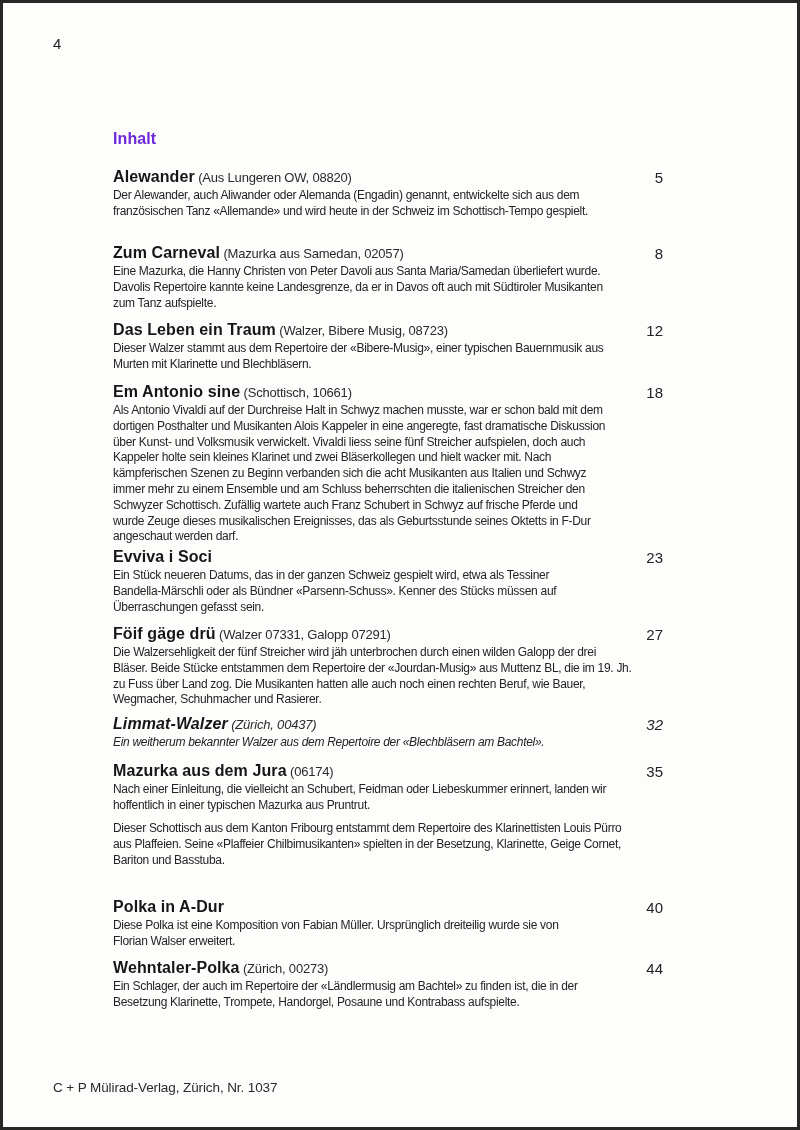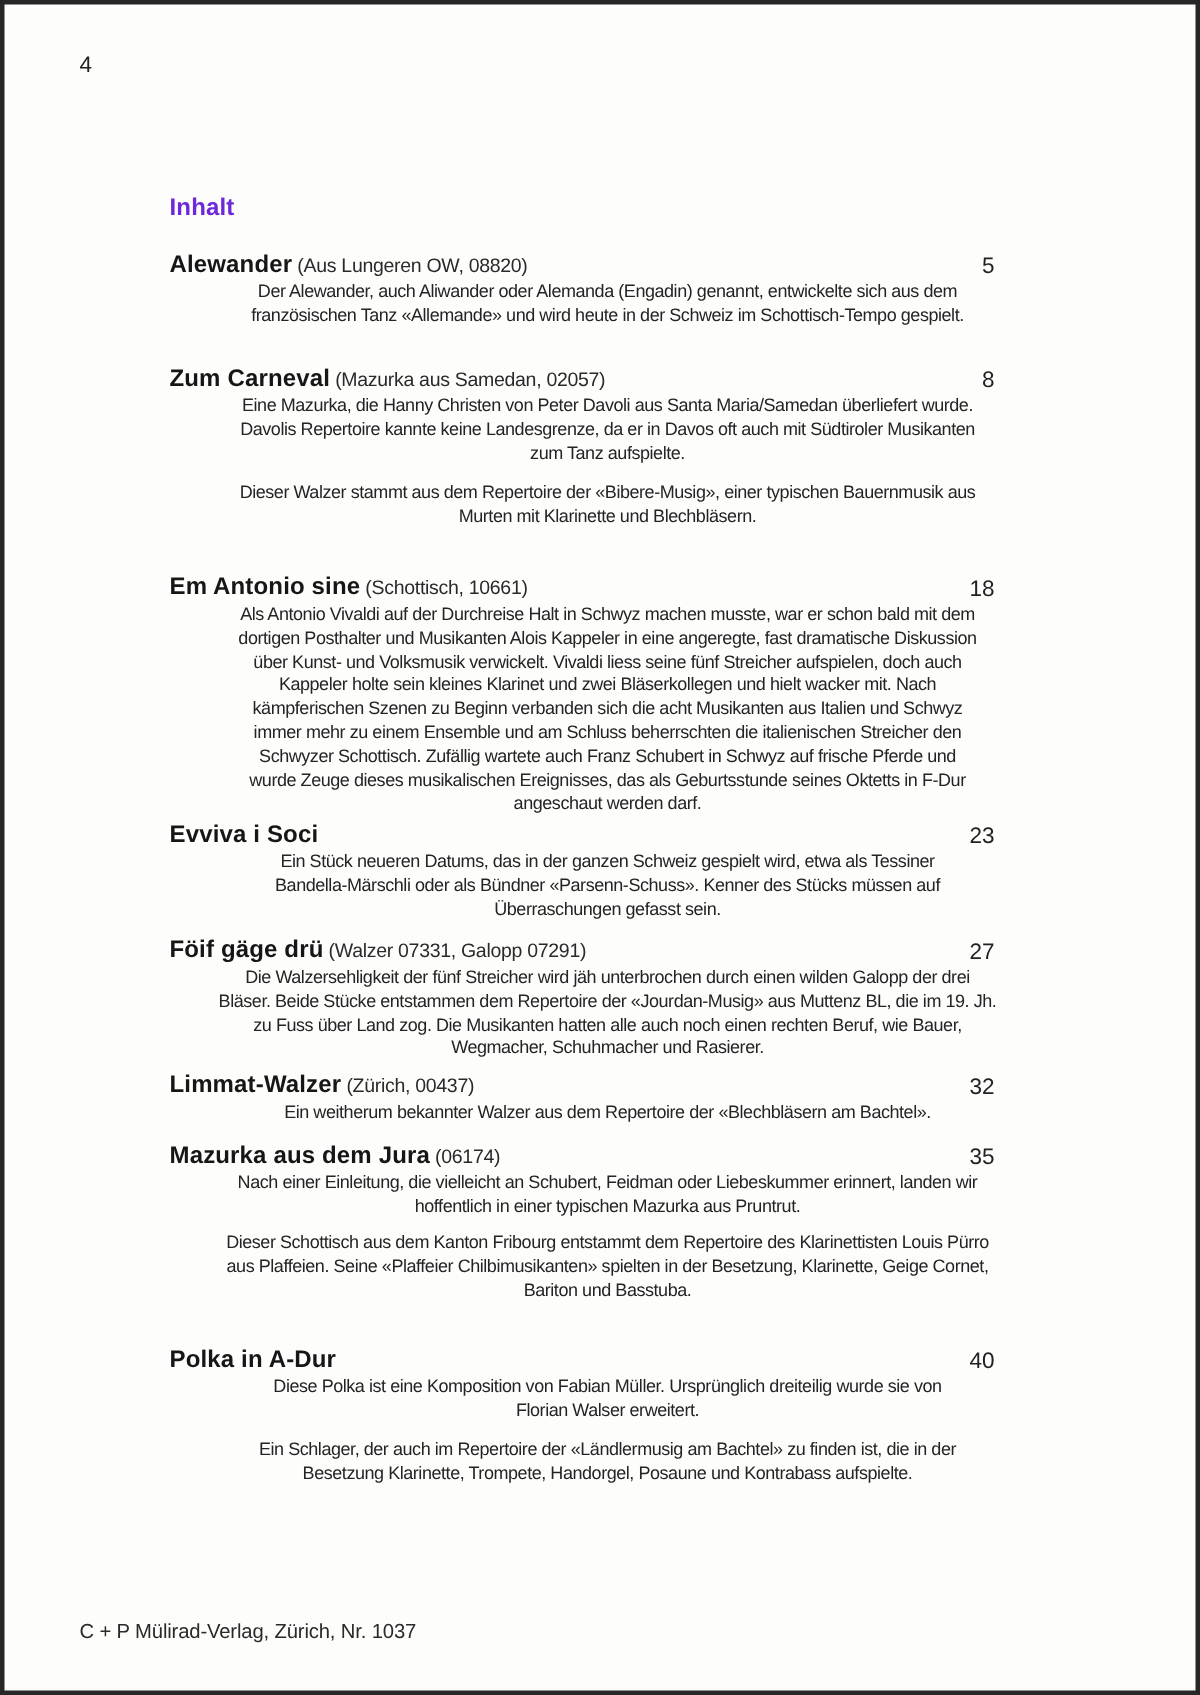--- a/index.html
+++ b/index.html
@@ -64,21 +64,20 @@
     font-weight: normal;
     color: #222;
   }
   .entry-desc {
     margin-top: 1px;
     font-size: 12px;
     letter-spacing: -0.3px;
     line-height: 15.8px;
     white-space: pre-line;
     color: #242424;
-    text-align: center;
   }
   .footer {
     position: absolute;
     left: 50px;
     top: 1077px;
     font-size: 13.5px;
     letter-spacing: -0.1px;
     color: #2a2a2a;
   }
 </style>
@@ -102,20 +101,24 @@
       <div class="entry" style="top: 240px;">
     <div class="entry-head">
       <span class="entry-title">Zum Carneval</span><span class="entry-subtitle"> (Mazurka aus Samedan, 02057)</span>
       <span class="entry-pageno">8</span>
     </div>
     <div class="entry-desc">Eine Mazurka, die Hanny Christen von Peter Davoli aus Santa Maria/Samedan überliefert wurde.
 Davolis Repertoire kannte keine Landesgrenze, da er in Davos oft auch mit Südtiroler Musikanten
 zum Tanz aufspielte.</div>
   </div>
       <div class="entry" style="top: 317px;">
+    <div class="entry-head">
+      <span class="entry-title">Das Leben ein Traum</span><span class="entry-subtitle"> (Walzer, Bibere Musig, 08723)</span>
+      <span class="entry-pageno">12</span>
+    </div>
     <div class="entry-desc">Dieser Walzer stammt aus dem Repertoire der «Bibere-Musig», einer typischen Bauernmusik aus
 Murten mit Klarinette und Blechbläsern.</div>
   </div>
       <div class="entry" style="top: 379px;">
     <div class="entry-head">
       <span class="entry-title">Em Antonio sine</span><span class="entry-subtitle"> (Schottisch, 10661)</span>
       <span class="entry-pageno">18</span>
     </div>
     <div class="entry-desc">Als Antonio Vivaldi auf der Durchreise Halt in Schwyz machen musste, war er schon bald mit dem
 dortigen Posthalter und Musikanten Alois Kappeler in eine angeregte, fast dramatische Diskussion
@@ -139,21 +142,21 @@
       <div class="entry" style="top: 621px;">
     <div class="entry-head">
       <span class="entry-title">Föif gäge drü</span><span class="entry-subtitle"> (Walzer 07331, Galopp 07291)</span>
       <span class="entry-pageno">27</span>
     </div>
     <div class="entry-desc">Die Walzersehligkeit der fünf Streicher wird jäh unterbrochen durch einen wilden Galopp der drei
 Bläser. Beide Stücke entstammen dem Repertoire der «Jourdan-Musig» aus Muttenz BL, die im 19. Jh.
 zu Fuss über Land zog. Die Musikanten hatten alle auch noch einen rechten Beruf, wie Bauer,
 Wegmacher, Schuhmacher und Rasierer.</div>
   </div>
-      <div class="entry" style="top: 711px;">
+      <div class="entry" style="top: 711px; font-style: italic;">
     <div class="entry-head">
       <span class="entry-title">Limmat-Walzer</span><span class="entry-subtitle"> (Zürich, 00437)</span>
       <span class="entry-pageno">32</span>
     </div>
     <div class="entry-desc">Ein weitherum bekannter Walzer aus dem Repertoire der «Blechbläsern am Bachtel».</div>
   </div>
       <div class="entry" style="top: 758px;">
     <div class="entry-head">
       <span class="entry-title">Mazurka aus dem Jura</span><span class="entry-subtitle"> (06174)</span>
       <span class="entry-pageno">35</span>
@@ -168,19 +171,23 @@
   </div>
       <div class="entry" style="top: 894px;">
     <div class="entry-head">
       <span class="entry-title">Polka in A-Dur</span><span class="entry-subtitle"></span>
       <span class="entry-pageno">40</span>
     </div>
     <div class="entry-desc">Diese Polka ist eine Komposition von Fabian Müller. Ursprünglich dreiteilig wurde sie von
 Florian Walser erweitert.</div>
   </div>
       <div class="entry" style="top: 955px;">
+    <div class="entry-head">
+      <span class="entry-title">Wehntaler-Polka</span><span class="entry-subtitle"> (Zürich, 00273)</span>
+      <span class="entry-pageno">44</span>
+    </div>
     <div class="entry-desc">Ein Schlager, der auch im Repertoire der «Ländlermusig am Bachtel» zu finden ist, die in der
 Besetzung Klarinette, Trompete, Handorgel, Posaune und Kontrabass aufspielte.</div>
   </div>
     </div>
 
   <div class="footer">C + P Mülirad-Verlag, Zürich, Nr. 1037</div>
 </div>
 
 </body></html>

